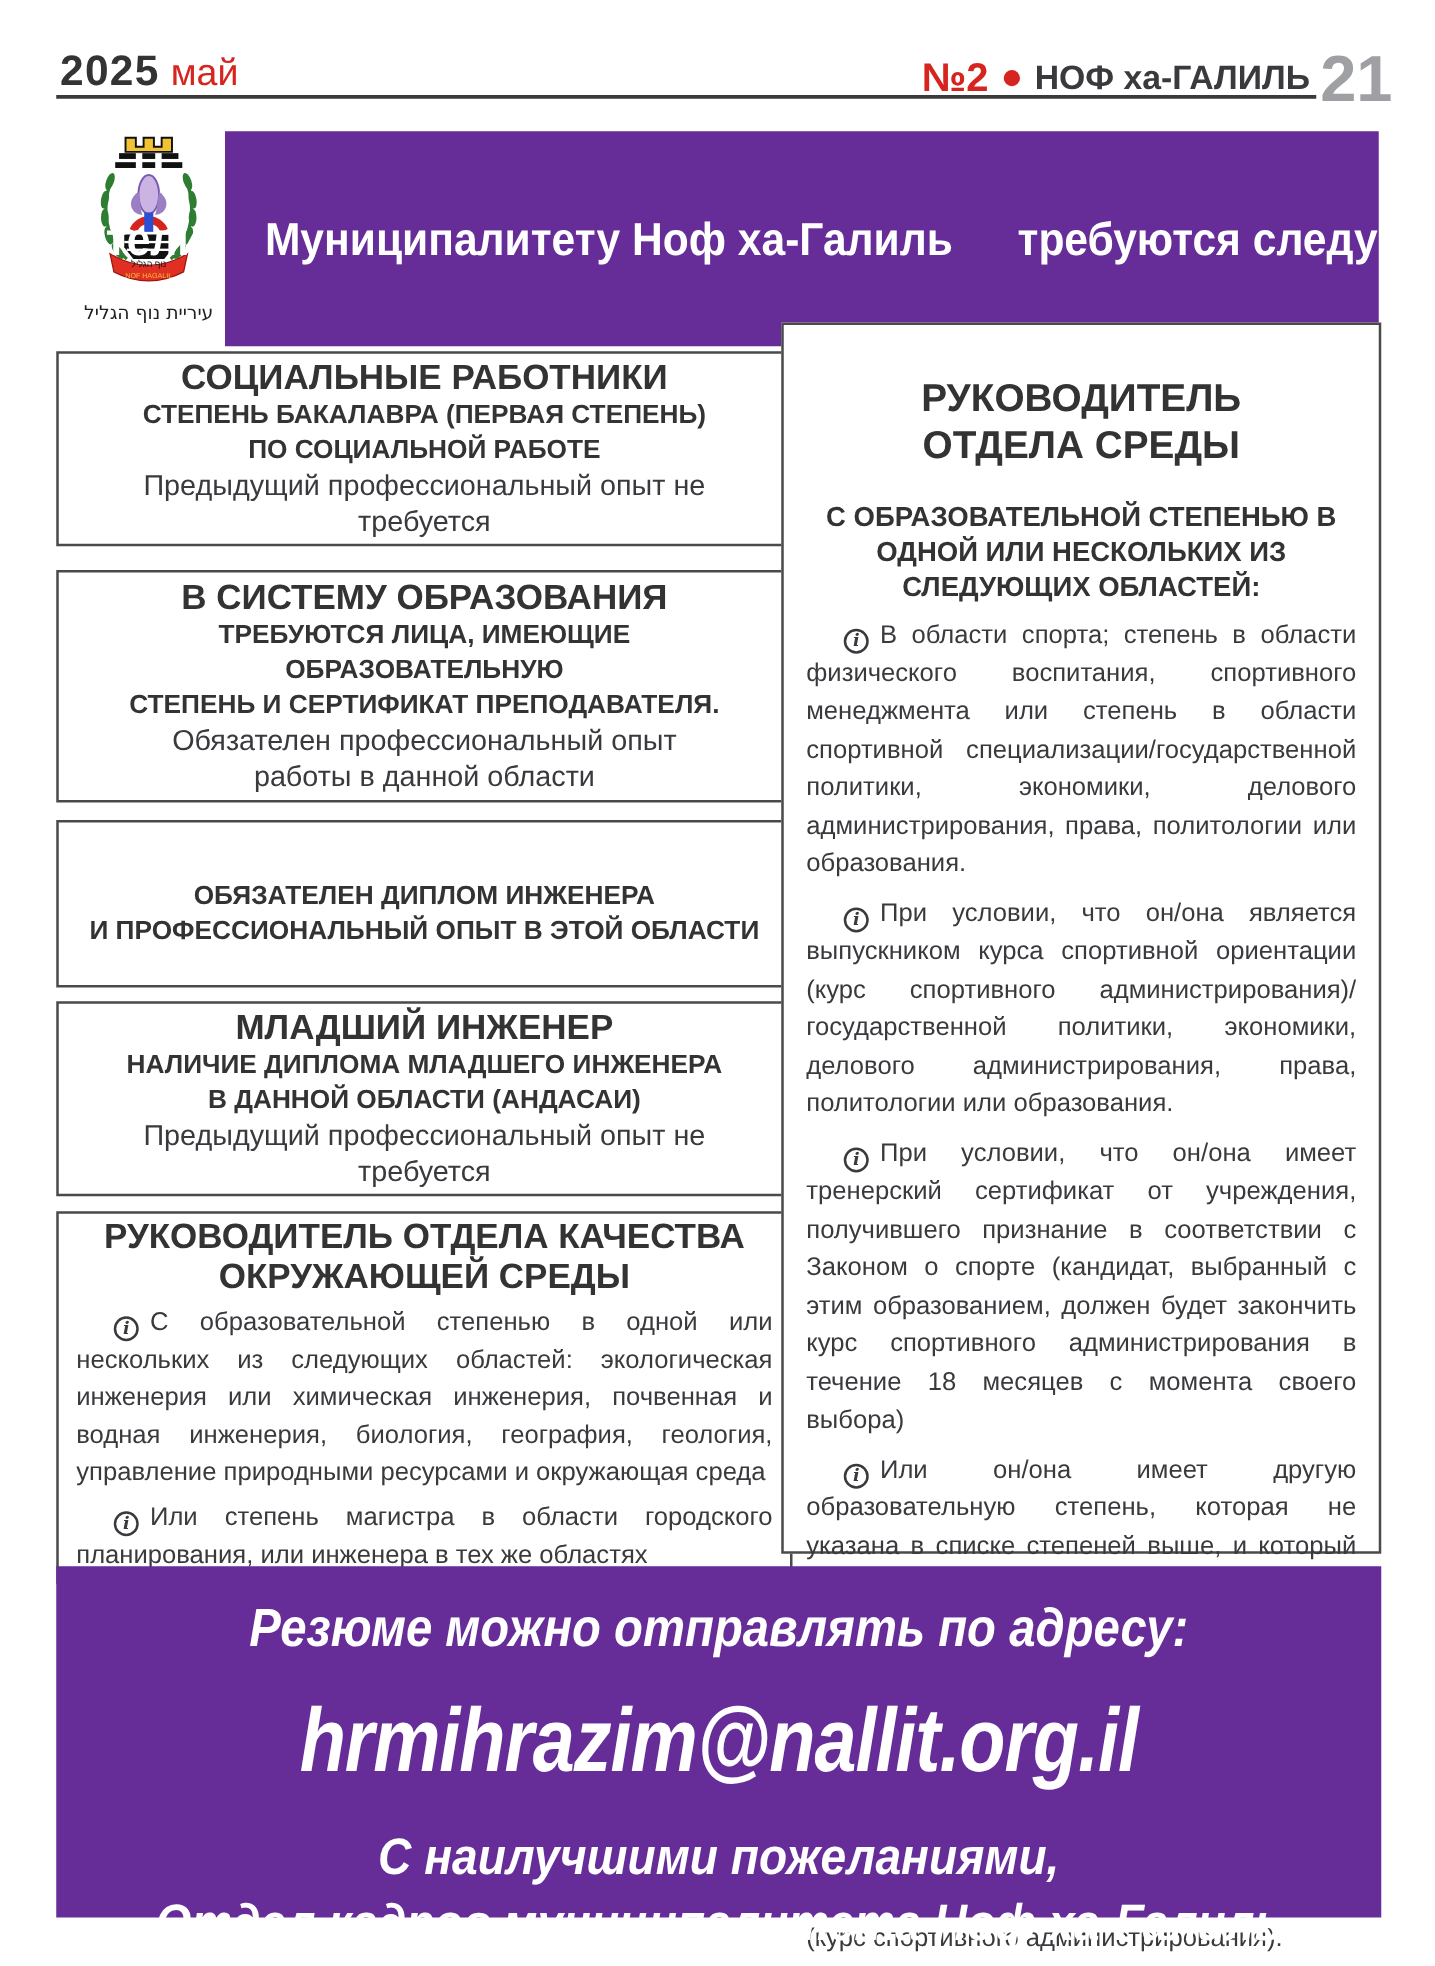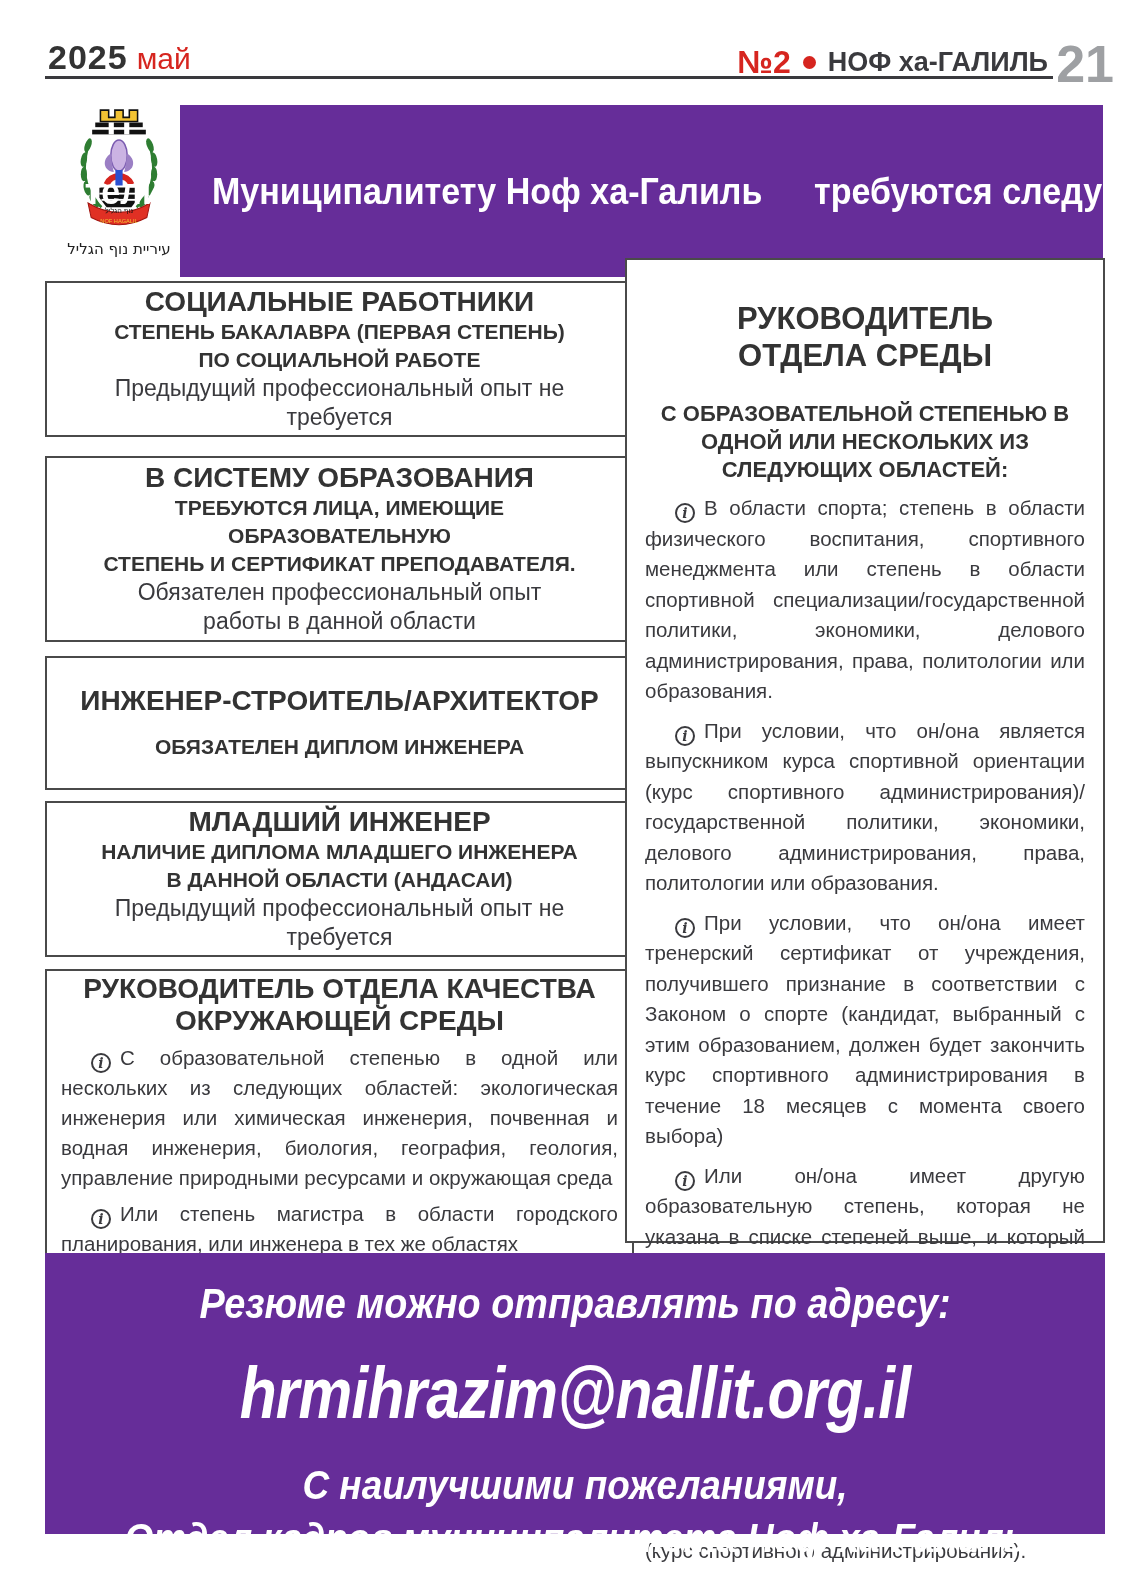--- a/index.html
+++ b/index.html
@@ -149,23 +149,23 @@
   <div class="box" id="box2">
     <div class="box-title">В СИСТЕМУ ОБРАЗОВАНИЯ</div>
     <div class="box-gap"></div>
     <div class="b-line">ТРЕБУЮТСЯ ЛИЦА, ИМЕЮЩИЕ ОБРАЗОВАТЕЛЬНУЮ</div>
     <div class="b-line">СТЕПЕНЬ И СЕРТИФИКАТ ПРЕПОДАВАТЕЛЯ.</div>
     <div class="n-line">Обязателен профессиональный опыт</div>
     <div class="n-line">работы в данной области</div>
   </div>
 
   <div class="box" id="box3">
-    <div class="box-title">ИНЖЕНЕР-СТРОИТЕЛЬ/АРХИТЕКТОР</div>
     <div class="box-gap"></div>
     <div class="b-line">ОБЯЗАТЕЛЕН ДИПЛОМ ИНЖЕНЕРА</div>
+    <div class="b-line">И ПРОФЕССИОНАЛЬНЫЙ ОПЫТ В ЭТОЙ ОБЛАСТИ</div>
   </div>
 
   <div class="box" id="box4">
     <div class="box-title">МЛАДШИЙ ИНЖЕНЕР</div>
     <div class="box-gap"></div>
     <div class="b-line">НАЛИЧИЕ ДИПЛОМА МЛАДШЕГО ИНЖЕНЕРА</div>
     <div class="b-line">В ДАННОЙ ОБЛАСТИ (АНДАСАИ)</div>
     <div class="n-line">Предыдущий профессиональный опыт не требуется</div>
   </div>
 

